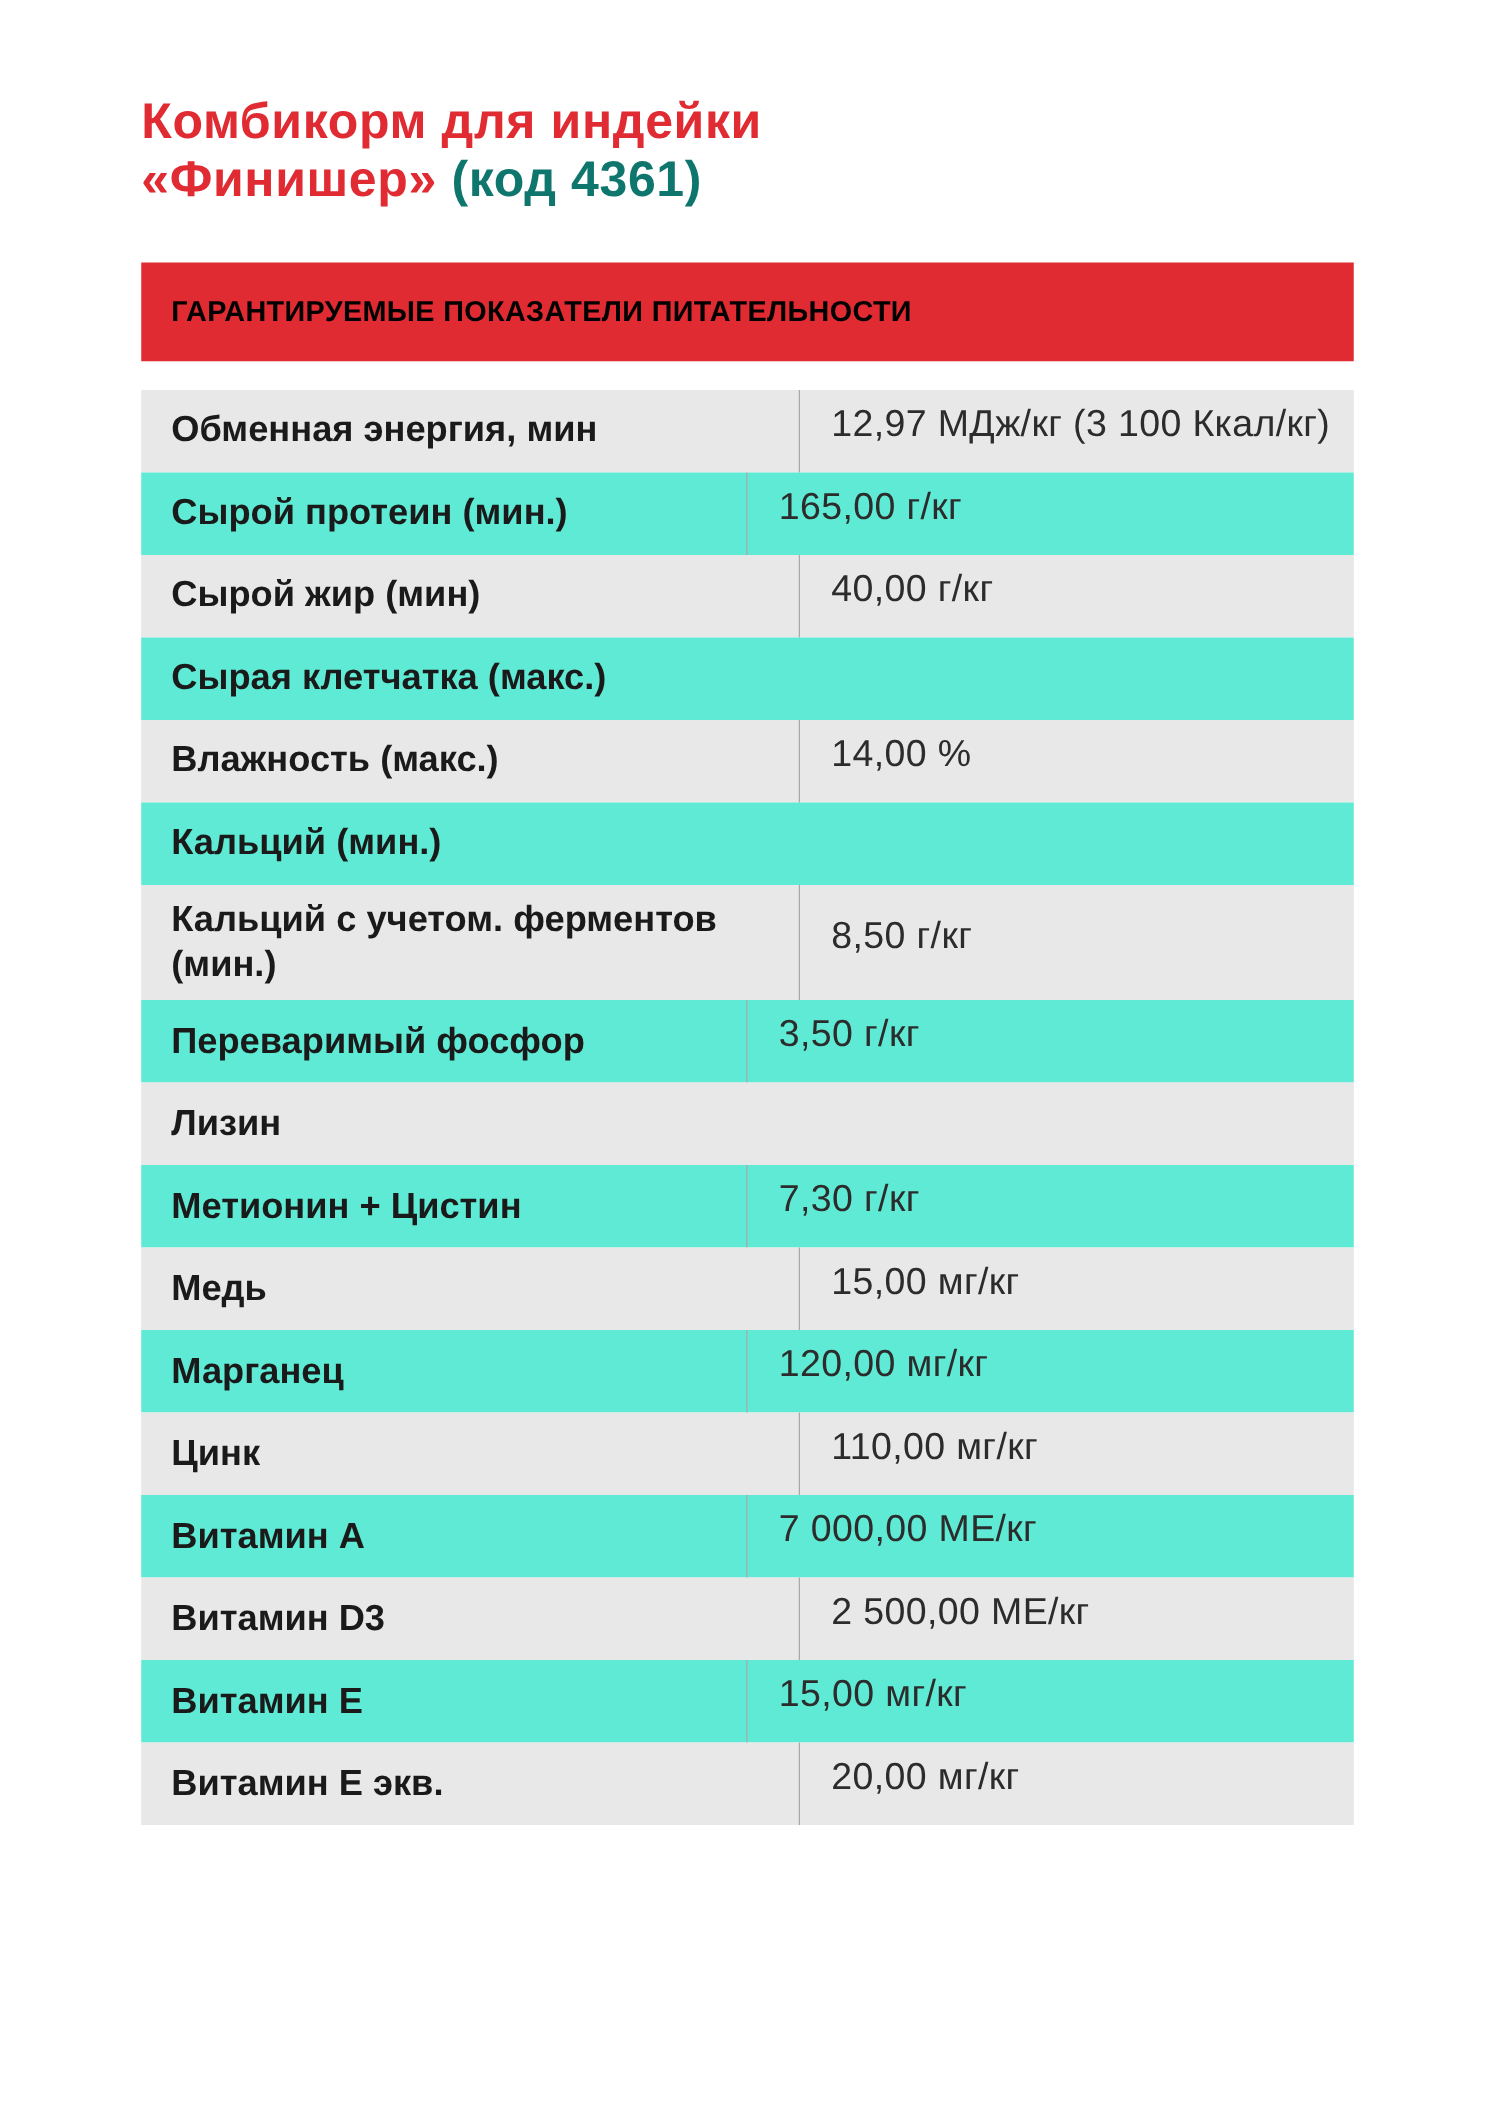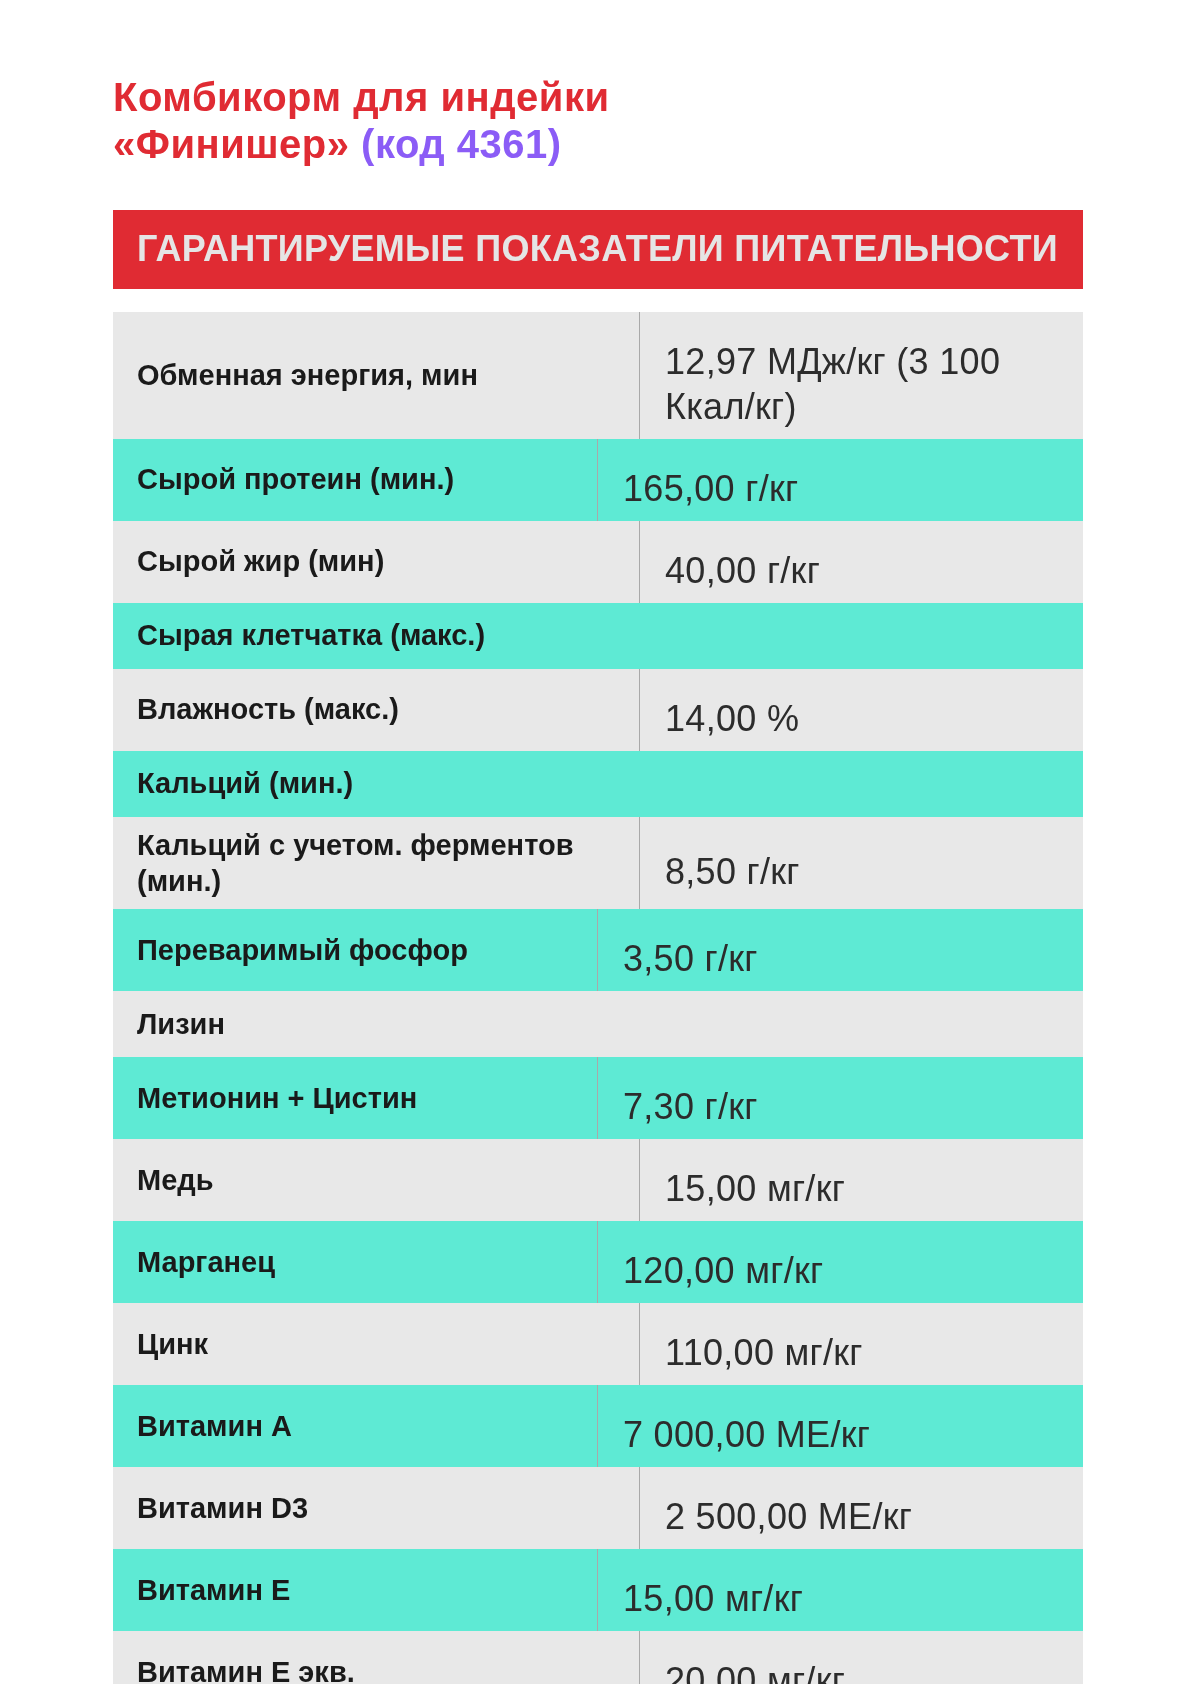--- a/index.html
+++ b/index.html
@@ -18,35 +18,35 @@
   }
   
   .doc-title {
     font-size: 40px;
     font-weight: 700;
     line-height: 1.17;
     color: #e02b33;
     letter-spacing: 0.5px;
   }
   .doc-title .code {
-    color: #8b5cf6;
+    color: #0f766e;
   }
   
   .banner {
     margin-top: 42px;
     width: 970px;
     height: 79px;
     background: #e02b33;
     display: flex;
     align-items: center;
     padding-left: 24px;
   }
   .banner-text {
-    color: #e5e5e5;
-    font-size: 36px;
+    color: #000000;
+    font-size: 23px;
     font-weight: 700;
     letter-spacing: 0.3px;
     white-space: nowrap;
   }
   
   .spec-table {
     margin-top: 23px;
     width: 970px;
   }
   .spec-row {
@@ -64,22 +64,22 @@
     width: 484px;
     padding: 10px 18px 10px 24px;
     font-size: 29px;
     font-weight: 700;
     color: #1a1a1a;
     line-height: 1.25;
   }
   .cell-value {
     flex: 1;
     border-left: 1.5px solid #a9a9a9;
-    padding: 27px 10px 10px 25px;
-    font-size: 36px;
+    padding: 0 10px 10px 25px;
+    font-size: 30px;
     font-weight: 400;
     color: #2c2c2c;
     line-height: 1.25;
     letter-spacing: 0.3px;
   }
 </style>
 </head>
 <body>
 
 <div class="content">

